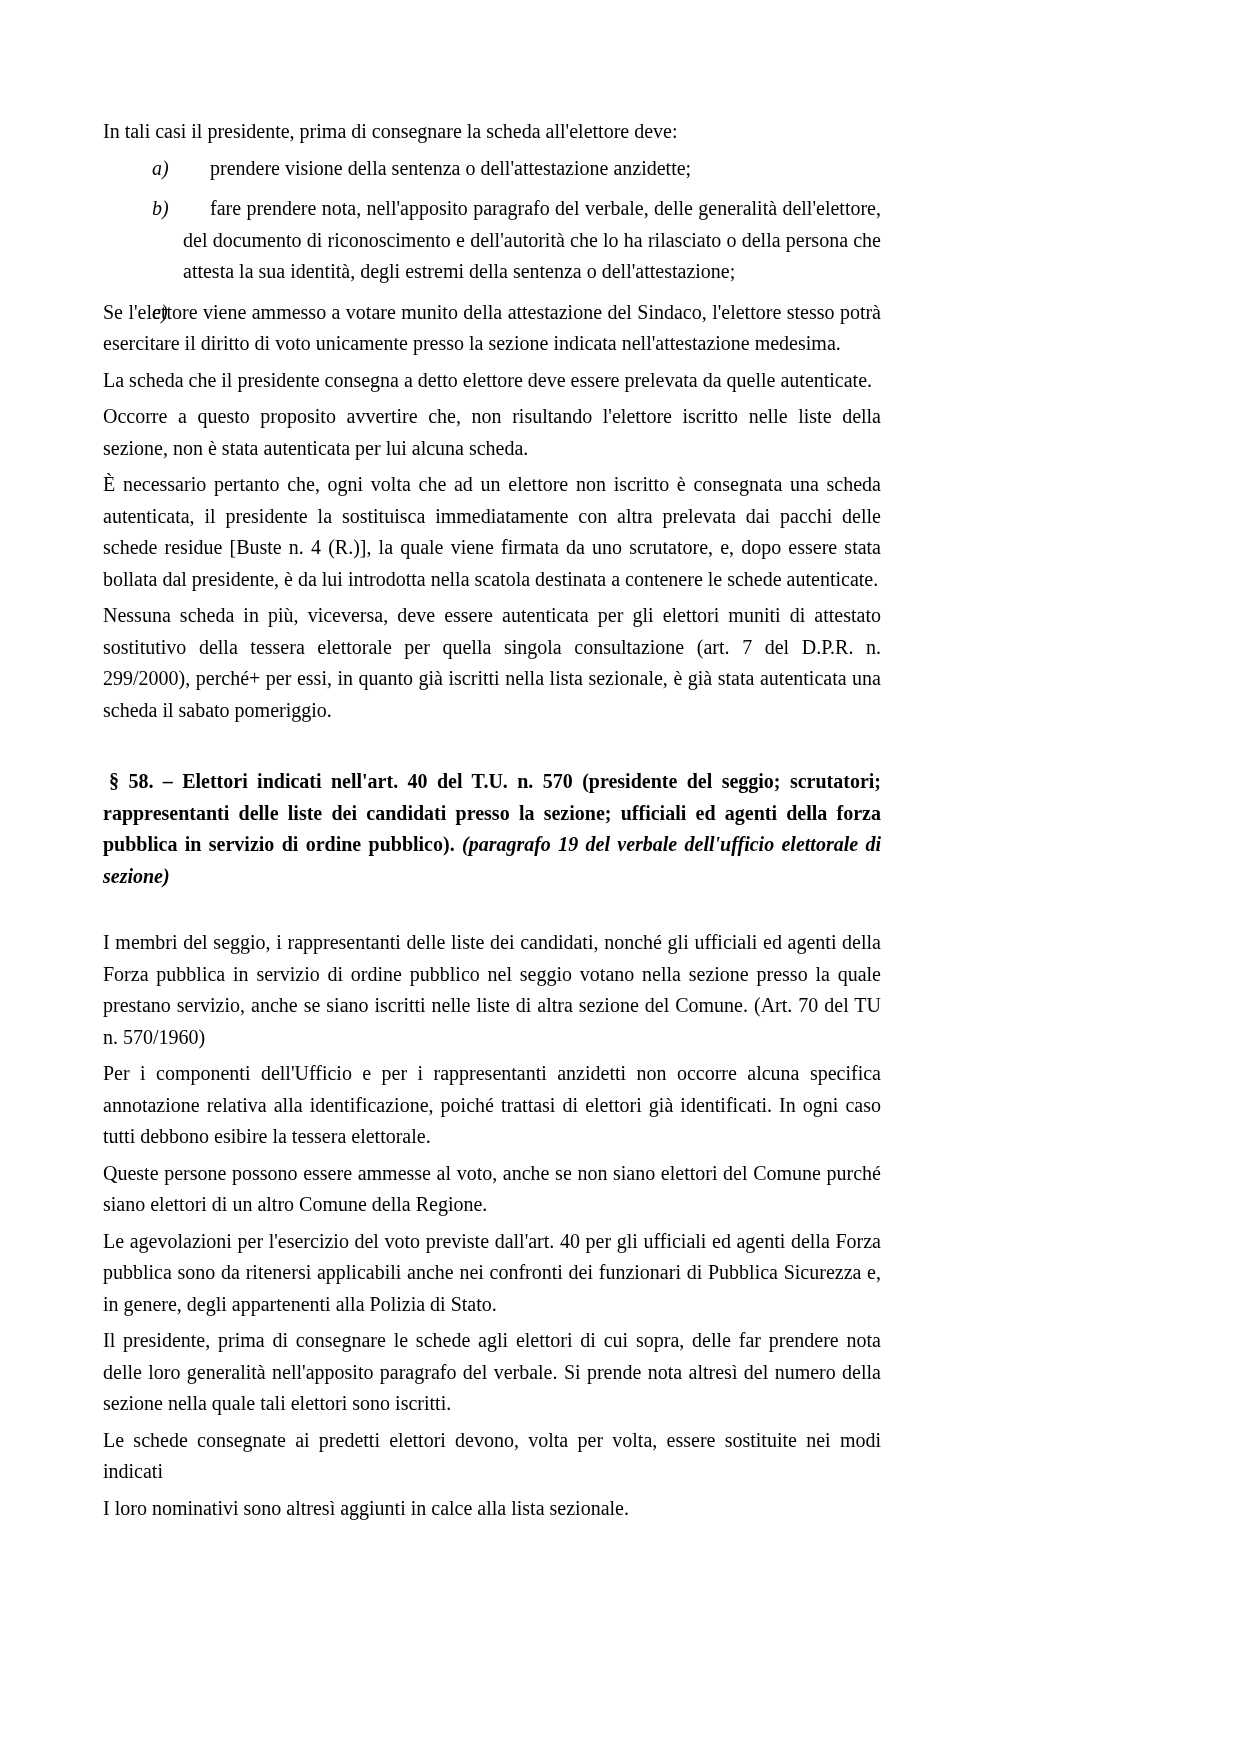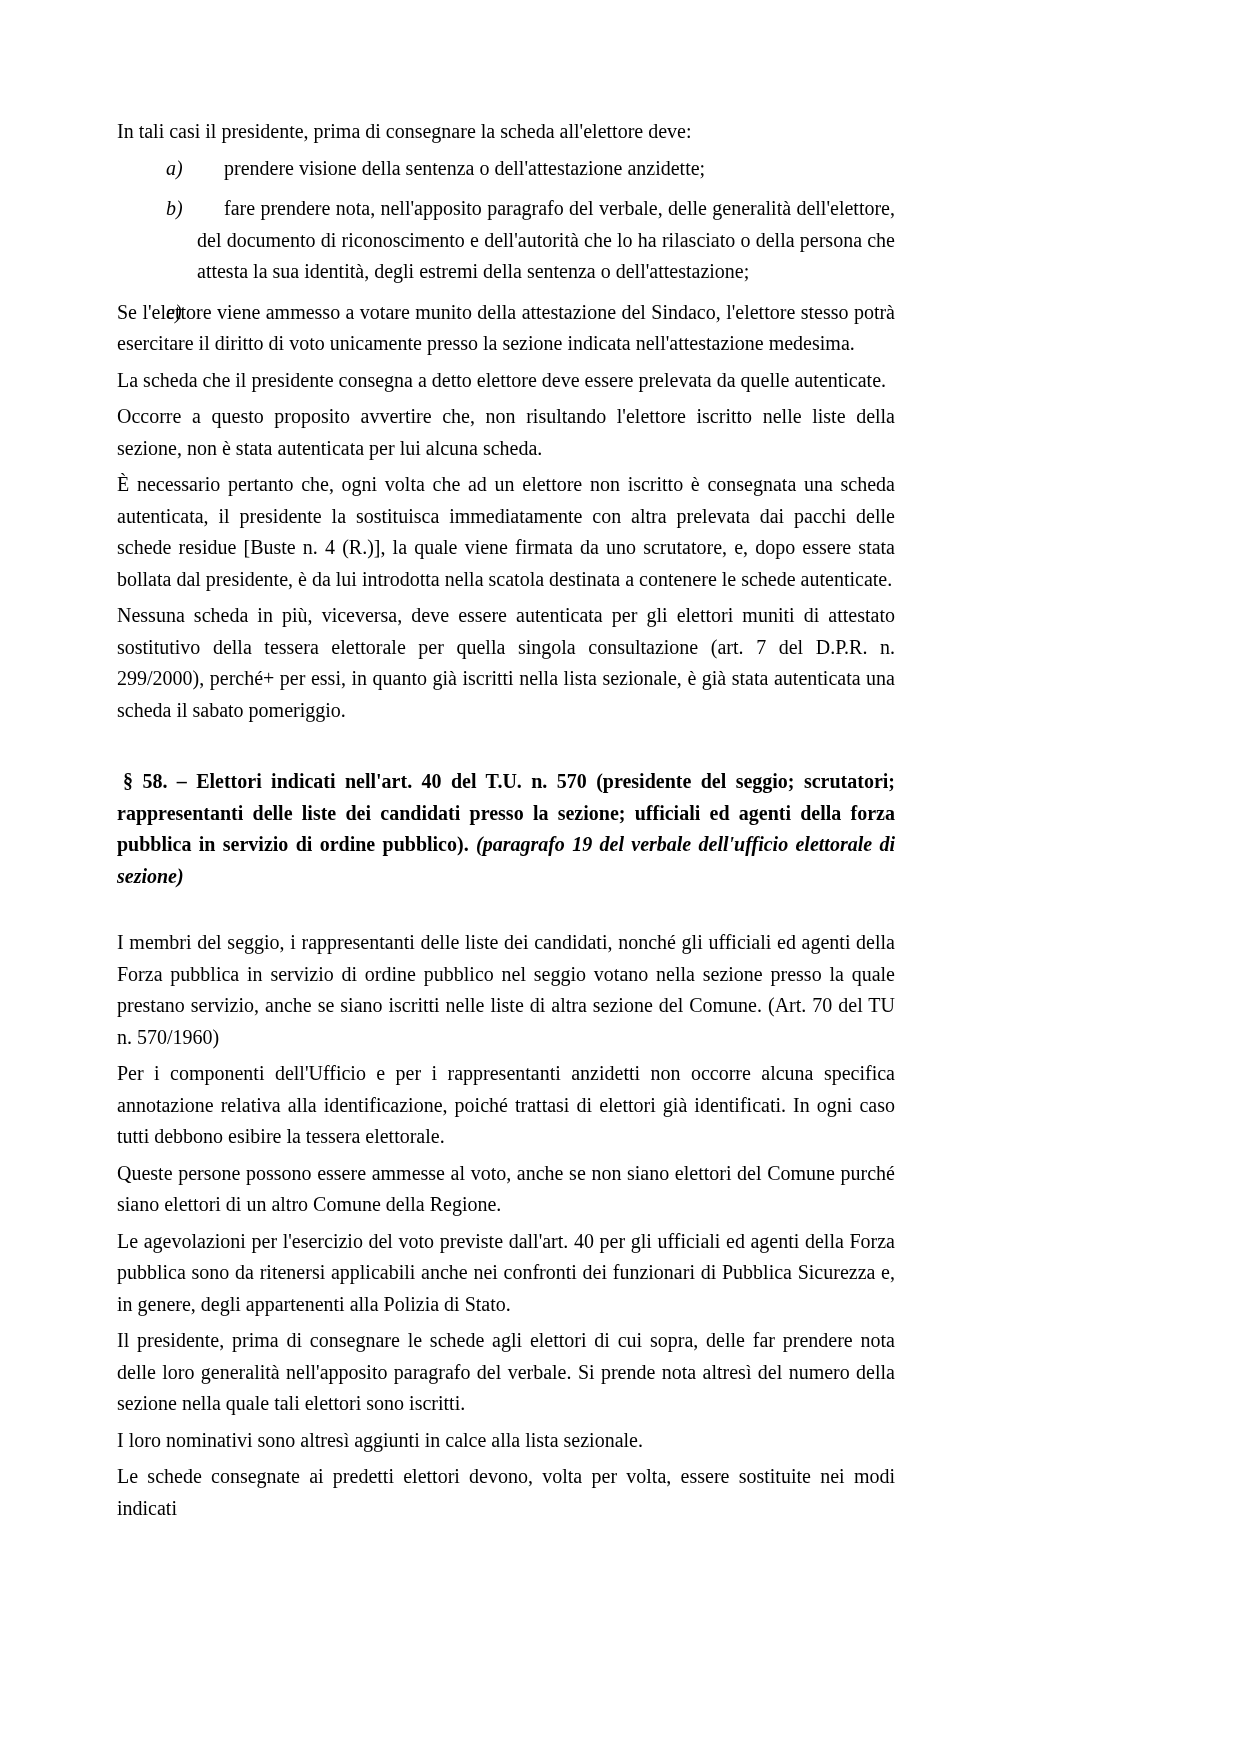--- a/index.html
+++ b/index.html
@@ -9,21 +9,20 @@
     height: 1753px;
     box-sizing: border-box;
     padding: 116px 104px 7px 103px;
     background: #ffffff;
     color: #000000;
     font-family: "Liberation Serif", "DejaVu Serif", serif;
     font-size: 20px;
     line-height: 31.5px;
     text-align: justify;
     overflow: hidden;
-    margin-left: 14px;
   }
   .para { margin: 0 0 5px 0; }
   .list-item {
     position: relative;
     padding-left: 80px;
     text-indent: 27px;
     margin: 4px 0 9px 0;
   }
   .list-marker {
     position: absolute;
@@ -56,16 +55,16 @@
       <p class="para"><span class="seg-normal">La scheda che il presidente consegna a detto elettore deve essere prelevata da quelle autenticate.</span></p>
       <p class="para"><span class="seg-normal">Occorre a questo proposito avvertire che, non risultando l'elettore iscritto nelle liste della sezione, non è stata autenticata per lui alcuna scheda.</span></p>
       <p class="para"><span class="seg-normal">È necessario pertanto che, ogni volta che ad un elettore non iscritto è consegnata una scheda autenticata, il presidente la sostituisca immediatamente con altra prelevata dai pacchi delle schede residue [</span><span class="seg-italic">Buste n. 4 (R.)</span><span class="seg-normal">], la quale viene firmata da uno scrutatore, e, dopo essere stata bollata dal presidente, è da lui introdotta nella scatola destinata a contenere le schede autenticate.</span></p>
       <p class="para"><span class="seg-normal">Nessuna scheda in più, viceversa, deve essere autenticata per gli elettori muniti di attestato sostitutivo della tessera elettorale per quella singola consultazione </span><span class="seg-italic">(art. 7 del D.P.R. n. 299/2000),</span><span class="seg-normal"> perché+ per essi, in quanto già iscritti nella lista sezionale, è già stata autenticata una scheda il sabato pomeriggio.</span></p>
       <p class="heading"><span class="seg-bold">§ 58. – Elettori indicati nell'art. 40 del T.U. n. 570 (presidente del seggio;  scrutatori; rappresentanti delle liste dei candidati presso la sezione; ufficiali ed agenti della forza pubblica in servizio di ordine pubblico). </span><span class="seg-bold-italic">(paragrafo 19 del verbale dell'ufficio elettorale di sezione)</span></p>
       <p class="para"><span class="seg-normal">I membri del seggio, i rappresentanti delle liste dei candidati, nonché gli ufficiali ed agenti della Forza pubblica in servizio di ordine pubblico nel seggio votano nella sezione presso la quale prestano servizio, anche se siano iscritti nelle liste di altra sezione del Comune. </span><span class="seg-italic">(Art. 70 del TU n. 570/1960)</span></p>
       <p class="para"><span class="seg-normal">Per i componenti dell'Ufficio e per i rappresentanti anzidetti non occorre alcuna specifica annotazione relativa alla identificazione, poiché trattasi di elettori già identificati. In ogni caso tutti debbono esibire la tessera elettorale.</span></p>
       <p class="para"><span class="seg-normal">Queste persone possono essere ammesse al voto, anche se non siano elettori del Comune purché siano elettori di un altro Comune della Regione.</span></p>
       <p class="para"><span class="seg-normal">Le agevolazioni per l'esercizio del voto previste dall'art. 40 per gli ufficiali ed agenti della Forza pubblica sono da ritenersi applicabili anche nei confronti dei funzionari di Pubblica Sicurezza e, in genere, degli appartenenti alla Polizia di Stato.</span></p>
       <p class="para"><span class="seg-normal">Il presidente, prima di consegnare le schede agli elettori di cui sopra, delle far prendere nota delle loro generalità nell'apposito paragrafo del verbale. Si prende nota altresì del numero della sezione nella quale tali elettori sono iscritti.</span></p>
+      <p class="para justify-last"><span class="seg-normal">Le schede consegnate ai predetti elettori devono, volta per volta, essere sostituite nei modi indicati</span></p>
       <p class="para"><span class="seg-normal">I loro nominativi sono altresì aggiunti in calce alla lista sezionale.</span></p>
-      <p class="para justify-last"><span class="seg-normal">Le schede consegnate ai predetti elettori devono, volta per volta, essere sostituite nei modi indicati</span></p>
     </article>
 </main>
 
 </body></html>

